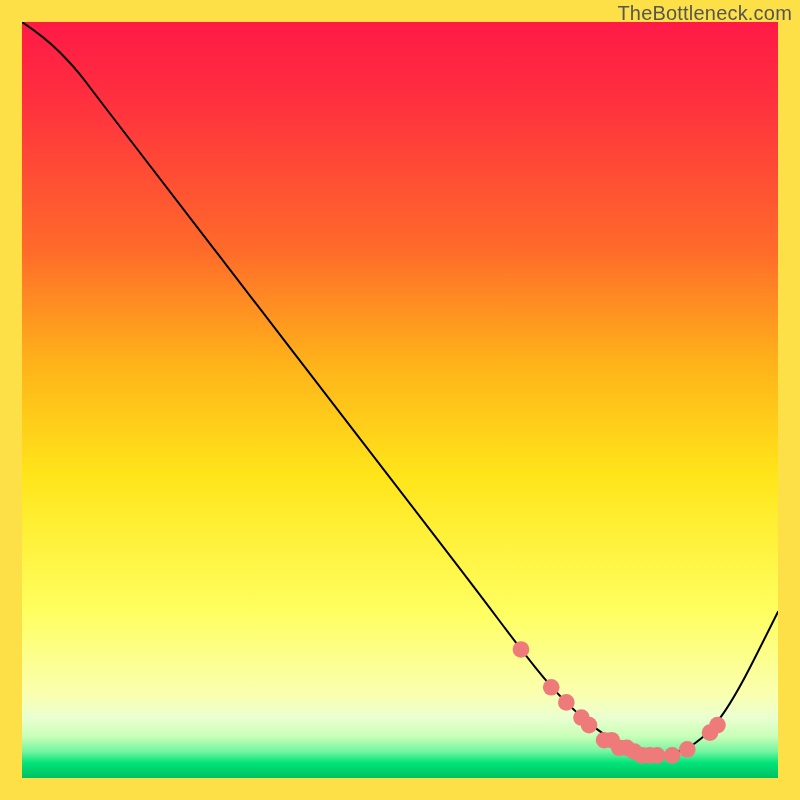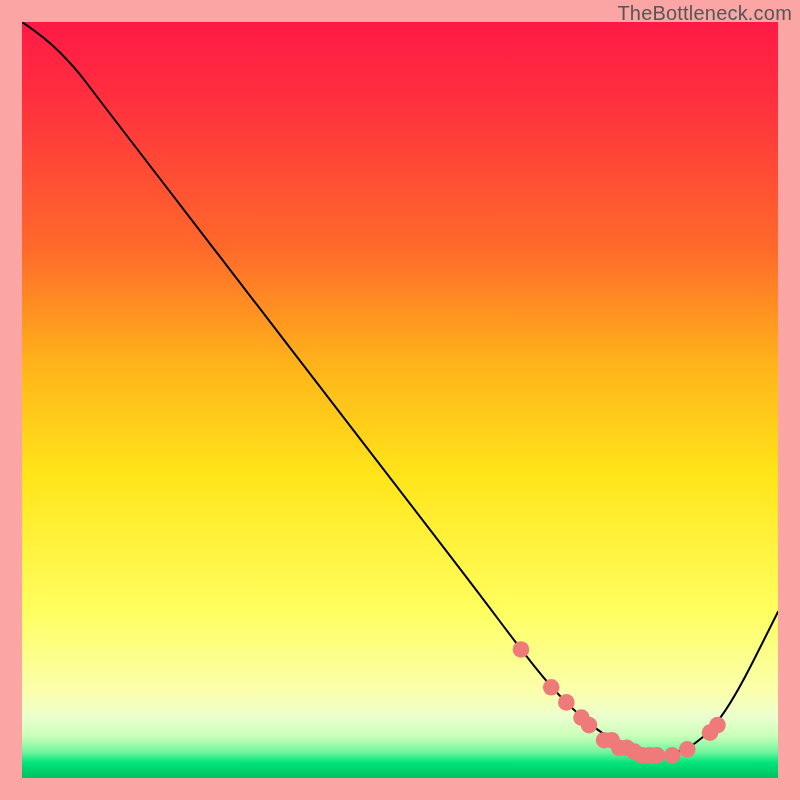--- a/index.html
+++ b/index.html
@@ -8,21 +8,21 @@
     width: 800px;
     height: 800px;
     background: #000;
     font-family: Arial, Helvetica, sans-serif;
     overflow: hidden;
   }
   .stage {
     position: relative;
     width: 800px;
     height: 800px;
-    background: #fca5a5;
+    background: #fde047;
   }
   .plot {
     position: absolute;
     left: 22px;
     top: 22px;
     width: 756px;
     height: 756px;
     
     background: linear-gradient(
       to bottom,

